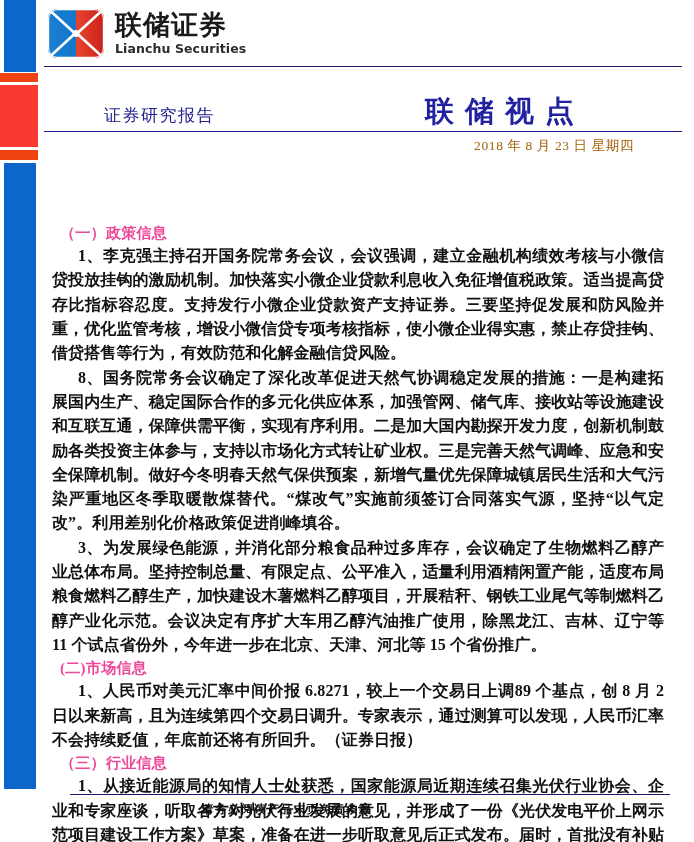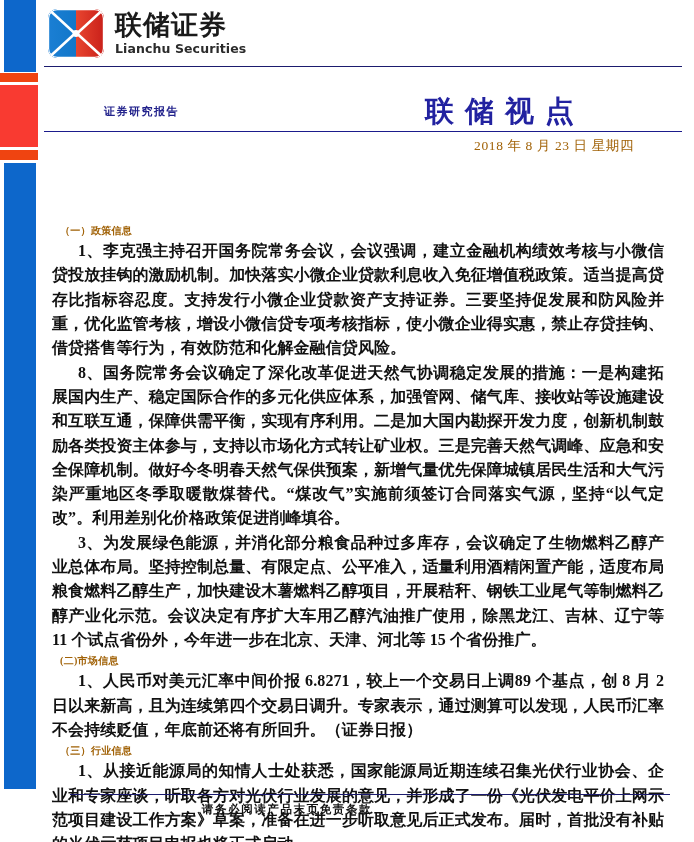--- a/index.html
+++ b/index.html
@@ -106,22 +106,22 @@
     height: 0;
     border-top: 1.6px solid #1b1b6e;
   }
 
   
   .report-kind {
     position: absolute;
     left: 104px;
     top: 104px;
     font-family: "Liberation Serif", "DejaVu Serif", serif;
-    font-size: 11px;
-    font-weight: bold;
+    font-size: 17px;
+    font-weight: normal;
     color: #23238c;
     letter-spacing: 1.5px;
   }
   .banner-title {
     position: absolute;
     left: 425px;
     top: 92px;
     font-family: "Liberation Serif", "DejaVu Serif", serif;
     font-size: 29px;
     font-weight: bold;
@@ -158,23 +158,23 @@
     width: 612px;
   }
   .section-heading {
     font-size: 16.5px;
     font-weight: bold;
     color: #21218f;
     letter-spacing: 0.5px;
     margin-bottom: 19px;
   }
   .subsection {
-    font-size: 10px;
-    font-weight: bold;
-    color: #a16207;
+    font-size: 15px;
+    font-weight: bold;
+    color: #ec4899;
     letter-spacing: 0.3px;
     margin-top: 2px;
     margin-bottom: 1px;
     padding-left: 8px;
   }
   .para {
     font-size: 16px;
     font-weight: bold;
     color: #111111;
     line-height: 1.52;

